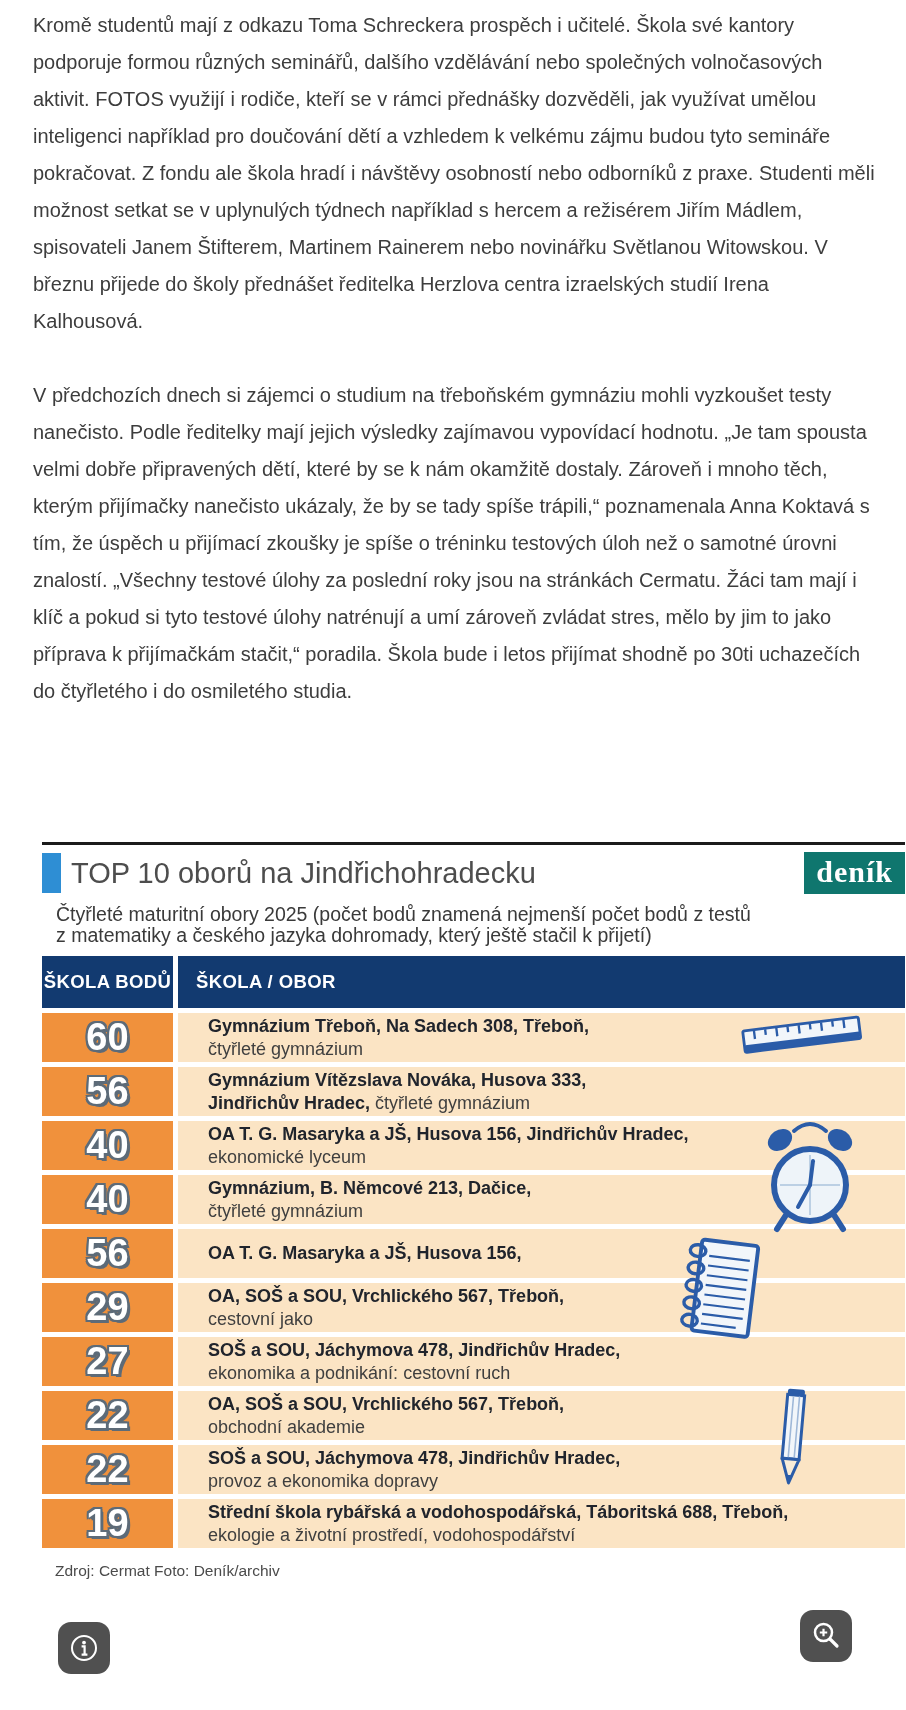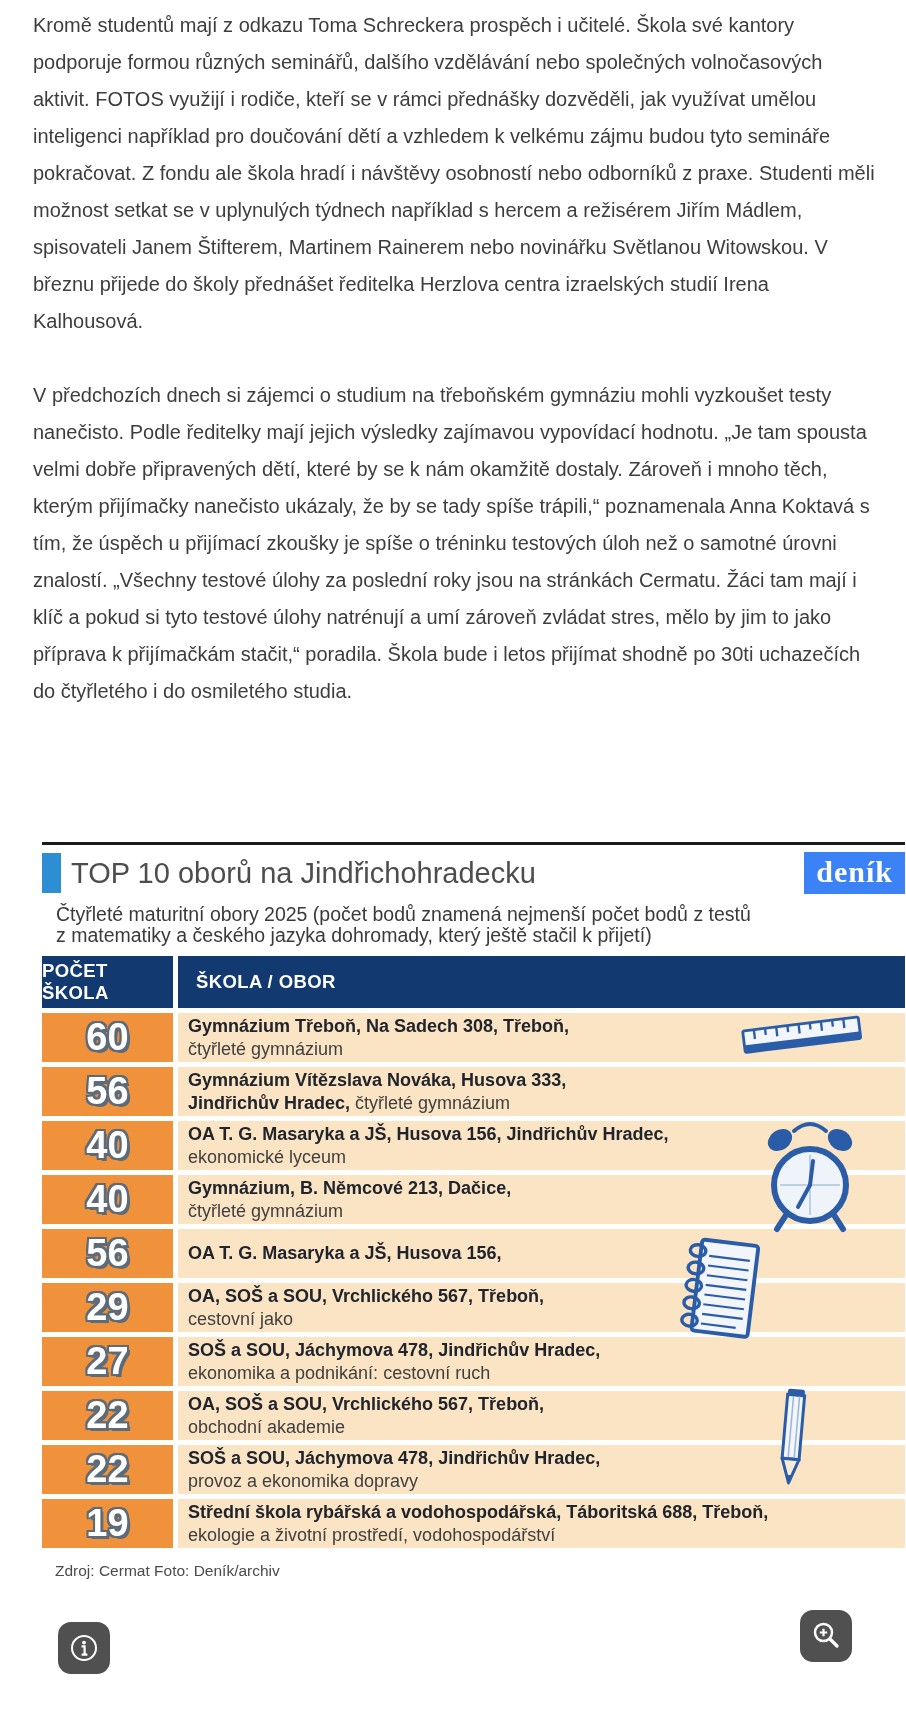--- a/index.html
+++ b/index.html
@@ -17,42 +17,42 @@
   }
   .article p{margin:0 0 37px 0;}
 
   
   .infographic{position:absolute;left:42px;top:842px;width:863px;}
   .ig-topline{height:3px;background:#1b1b1b;}
   .ig-header{display:flex;align-items:center;height:50px;margin-top:3px;}
   .ig-square{width:19px;height:40px;background:#2e8ed4;margin-right:10px;flex:0 0 auto;}
   .ig-title{font-size:29px;color:#4d4d4d;white-space:nowrap;}
   .ig-logo{
-    margin-left:auto;background:#3b82f6;color:#fff;
+    margin-left:auto;background:#0f766e;color:#fff;
     font-family:"Liberation Serif","DejaVu Serif",serif;font-weight:bold;
     font-size:30px;line-height:38px;padding:1px 12px 3px;letter-spacing:1px;
   }
   .ig-subtitle{margin:6px 0 10px 14px;width:700px;font-size:19.5px;line-height:21px;color:#3a3a3a;}
 
   .ig-table-header{display:flex;gap:5px;height:52px;margin-bottom:5px;}
   .th{background:#123a70;color:#ffffff;font-weight:bold;font-size:18.5px;letter-spacing:.4px;
       display:flex;align-items:center;}
   .th-points{width:131px;flex:0 0 auto;justify-content:center;}
   .th-school{flex:1;padding-left:18px;}
 
   .ig-row{display:flex;gap:5px;height:49px;margin-bottom:5px;position:relative;}
   .cell-points{
     width:131px;flex:0 0 auto;background:#f0913c;
     display:flex;align-items:center;justify-content:center;
     color:#ffffff;font-weight:bold;font-size:38px;
     text-shadow:-2px -2px 0 #5d6b78,2px -2px 0 #5d6b78,-2px 2px 0 #5d6b78,2px 2px 0 #5d6b78,
                 -2px 0 0 #5d6b78,2px 0 0 #5d6b78,0 -2px 0 #5d6b78,0 2px 0 #5d6b78,3px 3px 0 #5d6b78;
   }
   .cell-text{
-    flex:1;background:#fbe4c4;padding-left:10px;
+    flex:1;background:#fbe4c4;padding-left:30px;
     display:flex;flex-direction:column;justify-content:center;position:relative;
   }
   .line1{font-weight:bold;font-size:18px;line-height:23px;color:#20242c;}
   .line2{font-size:18px;line-height:23px;color:#3f3f3f;}
   .line2 .bold{font-weight:bold;color:#20242c;text-align:center;}
 
   .row-icon{position:absolute;z-index:3;}
   .icon-ruler{right:42px;top:5px;width:122px;height:38px;transform:rotate(-7deg);}
   .icon-alarm-clock{right:45px;top:-8px;width:100px;height:125px;}
   .icon-notepad{right:142px;top:3px;width:88px;height:112px;transform:rotate(7deg);}
@@ -120,21 +120,21 @@
 
   <div class="ig-header">
     <span class="ig-square"></span>
     <span class="ig-title">TOP 10 oborů na Jindřichohradecku</span>
     <span class="ig-logo">deník</span>
   </div>
 
   <div class="ig-subtitle">Čtyřleté maturitní obory 2025 (počet bodů znamená nejmenší počet bodů z testů z matematiky a českého jazyka dohromady, který ještě stačil k přijetí)</div>
 
   <div class="ig-table-header">
-    <div class="th th-points">POČET ŠKOLA</div>
+    <div class="th th-points">ŠKOLA BODŮ</div>
     <div class="th th-school">ŠKOLA / OBOR</div>
   </div>
 
   <div>
   <div class="ig-row">
     <div class="cell-points">60</div>
     <div class="cell-text">
       <div class="line1">Gymnázium Třeboň, Na Sadech 308, Třeboň,</div>
       <div class="line2">
         <span class="bold"></span><span>čtyřleté gymnázium</span>

